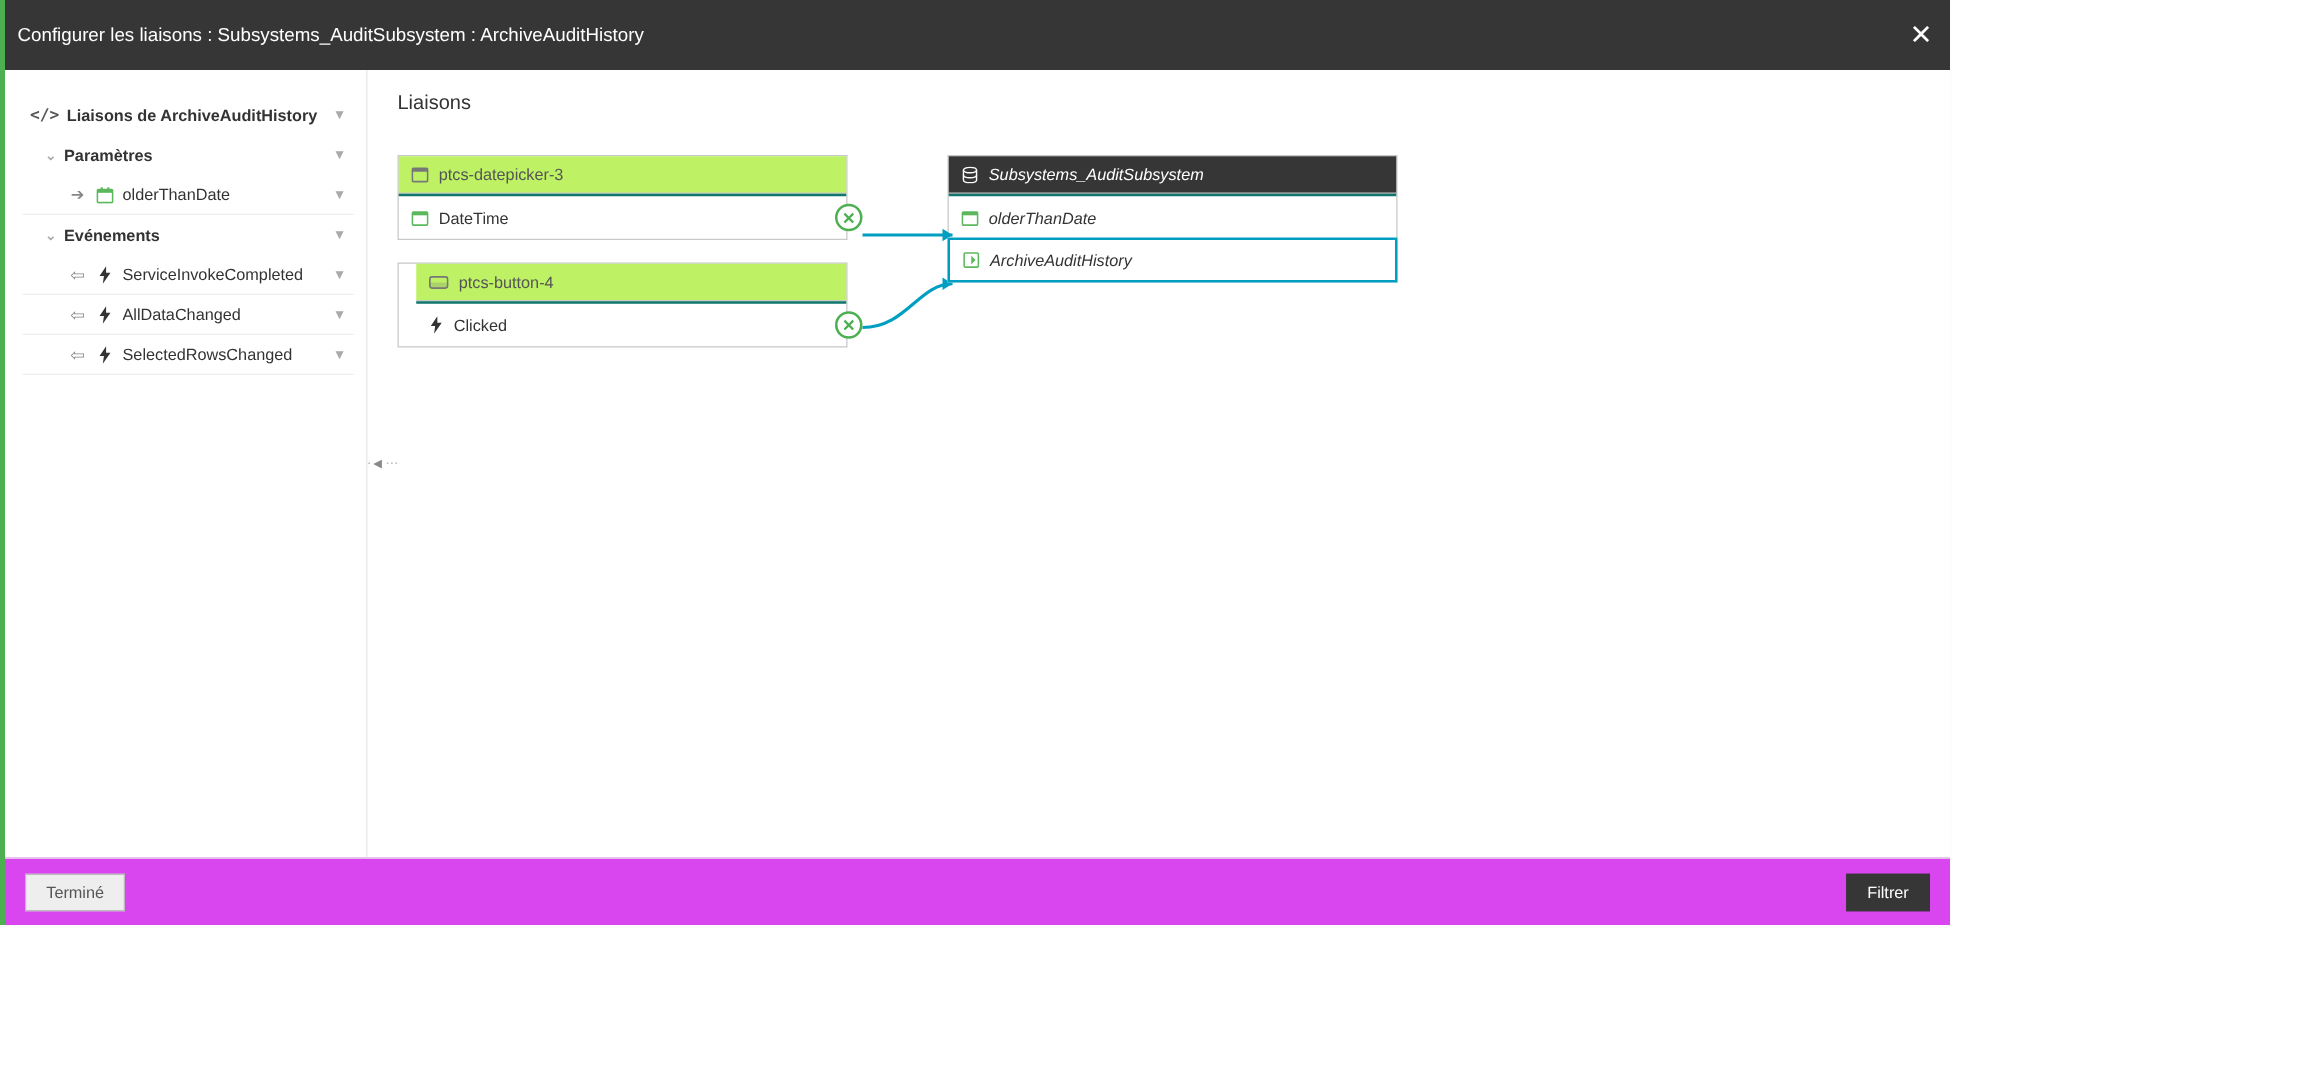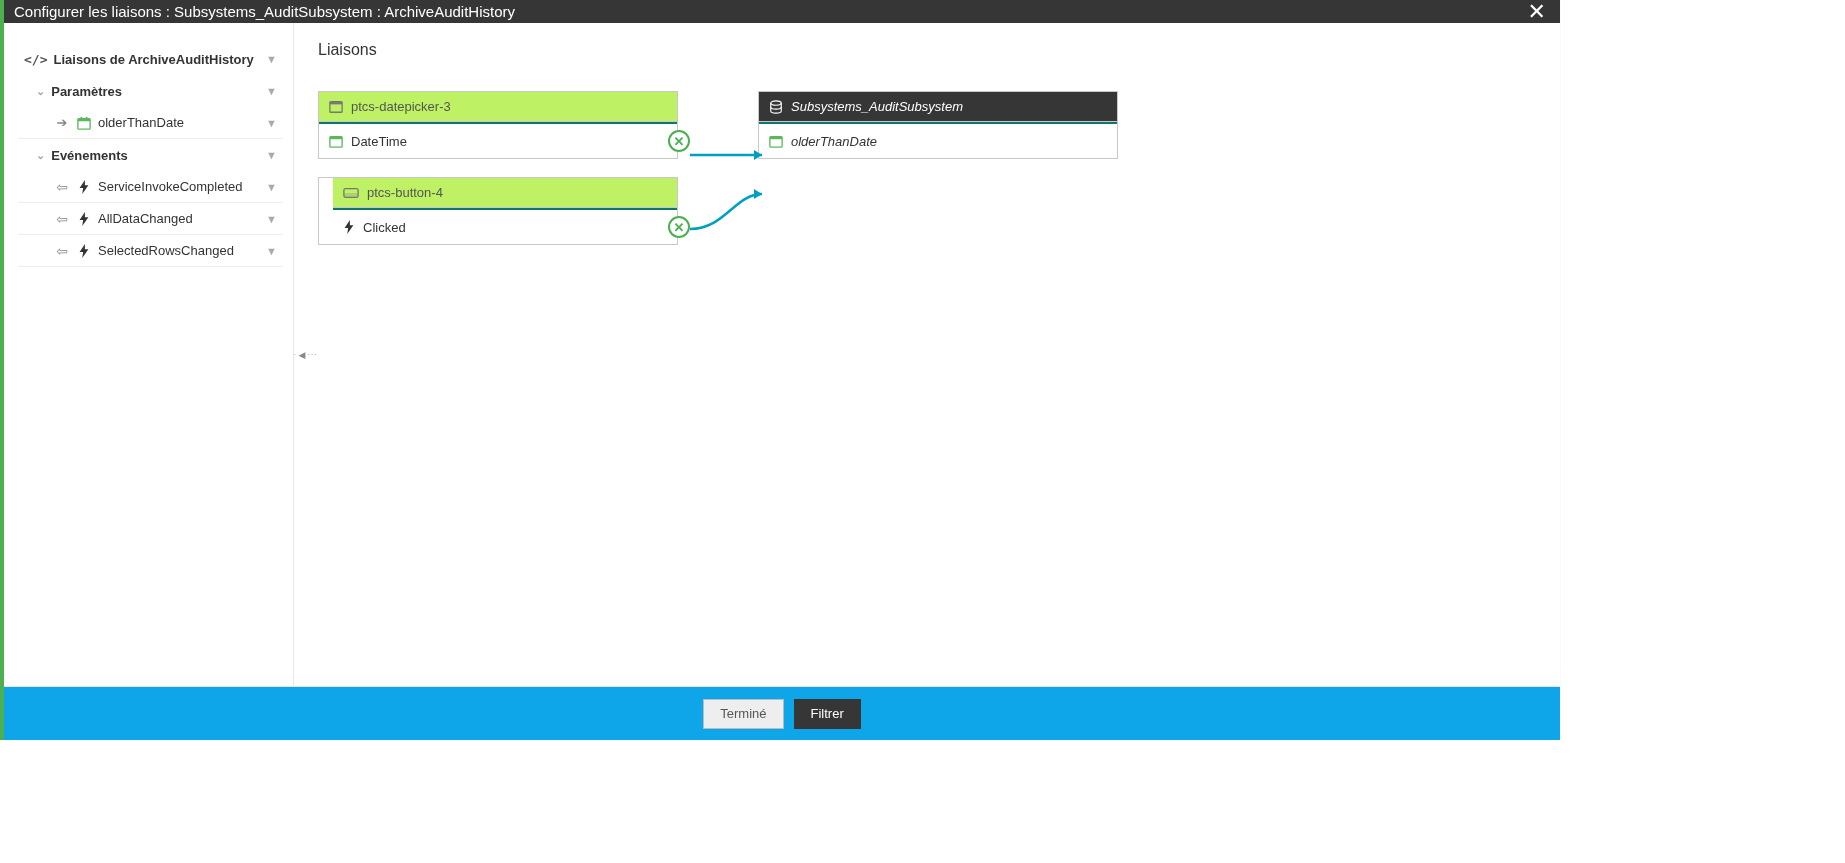--- a/index.html
+++ b/index.html
@@ -10,21 +10,21 @@
     height: 740px;
     margin: 0;
     border-left: 4px solid #4caf50;
     display: flex;
     flex-direction: column;
     box-shadow: 0 0 0 1px rgba(0,0,0,0.02);
   }
   .header {
     background: #363636;
     color: #fff;
-    height: 23px;
+    height: 56px;
     display: flex;
     align-items: center;
     padding: 0 14px 0 10px;
     font-size: 15px;
     font-weight: 500;
     gap: 44px;
   }
   .header .title { flex: 1; }
   .header .close { cursor: pointer; font-size: 22px; line-height: 1; }
   .body {
@@ -152,24 +152,24 @@
     cursor: col-resize;
     user-select: none;
   }
   .splitter .tri { font-size: 9px; color:#888; display:block; text-align:center; }
 
   .footer {
     height: 54px;
     border-top: 1px solid #e5e5e5;
     display: flex;
     align-items: center;
-    justify-content: center;
+    justify-content: space-between;
     gap: 10px;
     padding: 0 16px;
-    background: #0ea5e9;
+    background: #d946ef;
   }
   .btn {
     height: 30px;
     padding: 0 16px;
     border: 1px solid #bbb;
     background: #eee;
     color: #555;
     font-size: 13px;
     cursor: pointer;
   }
@@ -329,20 +329,29 @@
           </div>
           <div class="node-port">
             <span class="ico icon-cal">
               <svg width="14" height="14" viewBox="0 0 16 16">
                   <rect x="1" y="3" width="14" height="12" rx="1" fill="none" stroke="#5cb85c" stroke-width="1.5"></rect>
                   <rect x="1" y="3" width="14" height="3" fill="#5cb85c"></rect>
                 </svg>
             </span>
             <span>olderThanDate</span>
           </div>
+          <div class="node-port selected">
+            <span class="ico">
+              <svg width="14" height="14" viewBox="0 0 16 16">
+                  <rect x="1.5" y="1.5" width="13" height="13" rx="1" fill="none" stroke="#5cb85c" stroke-width="1.4"></rect>
+                  <path d="M8 4l4 4-4 4V4z" fill="#5cb85c"></path>
+                </svg>
+            </span>
+            <span>ArchiveAuditHistory</span>
+          </div>
         </div>
 
       </div>
     </div>
   </div>
 
   <div class="footer">
     <button class="btn">Terminé</button>
     <button class="btn primary">Filtrer</button>
   </div>

